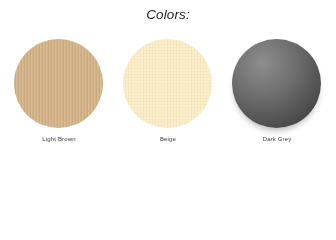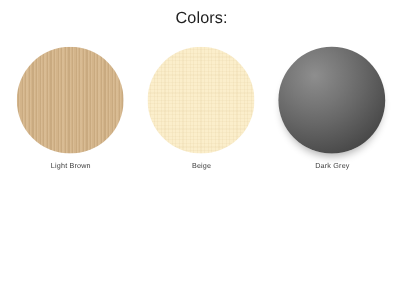--- a/index.html
+++ b/index.html
@@ -18,20 +18,21 @@
   #page-title {
     position: absolute;
     top: 7px;
     left: 0;
     width: 336px;
     text-align: center;
     font-size: 13.5px;
     line-height: 16px;
     color: #1f1f1f;
     letter-spacing: 0.1px;
+    font-style: italic;
   }
 
   #swatch-row {
     position: absolute;
     top: 37px;
     left: 0;
     width: 336px;
     height: 112px;
     display: flex;
     justify-content: space-between;

